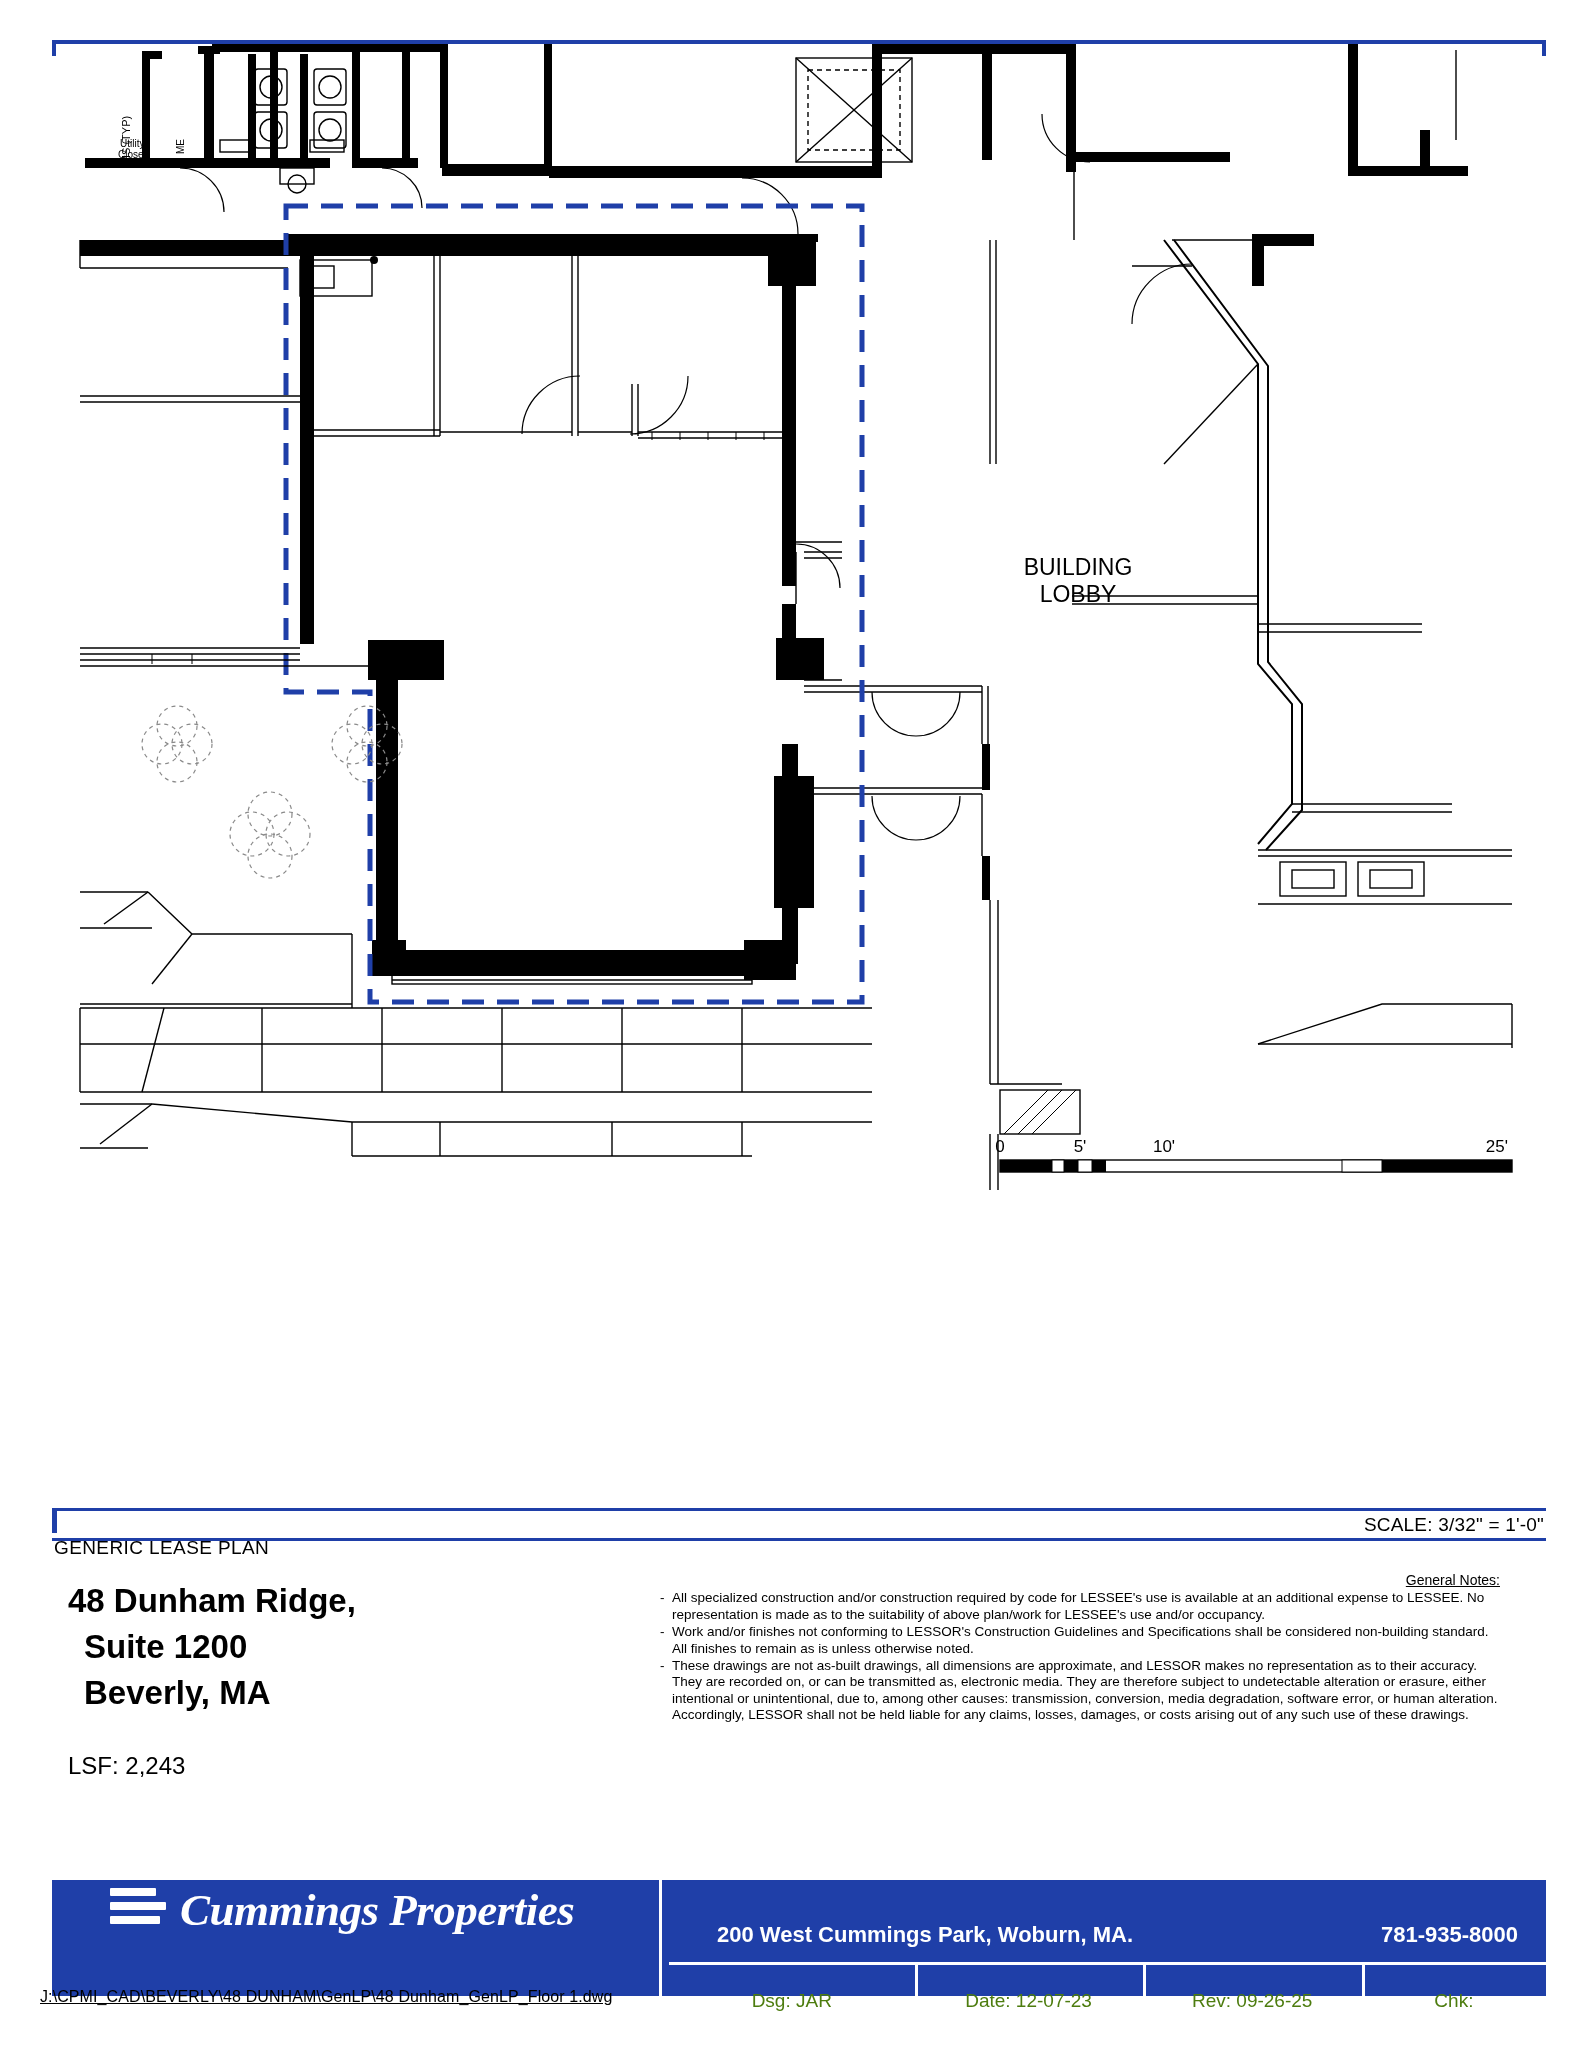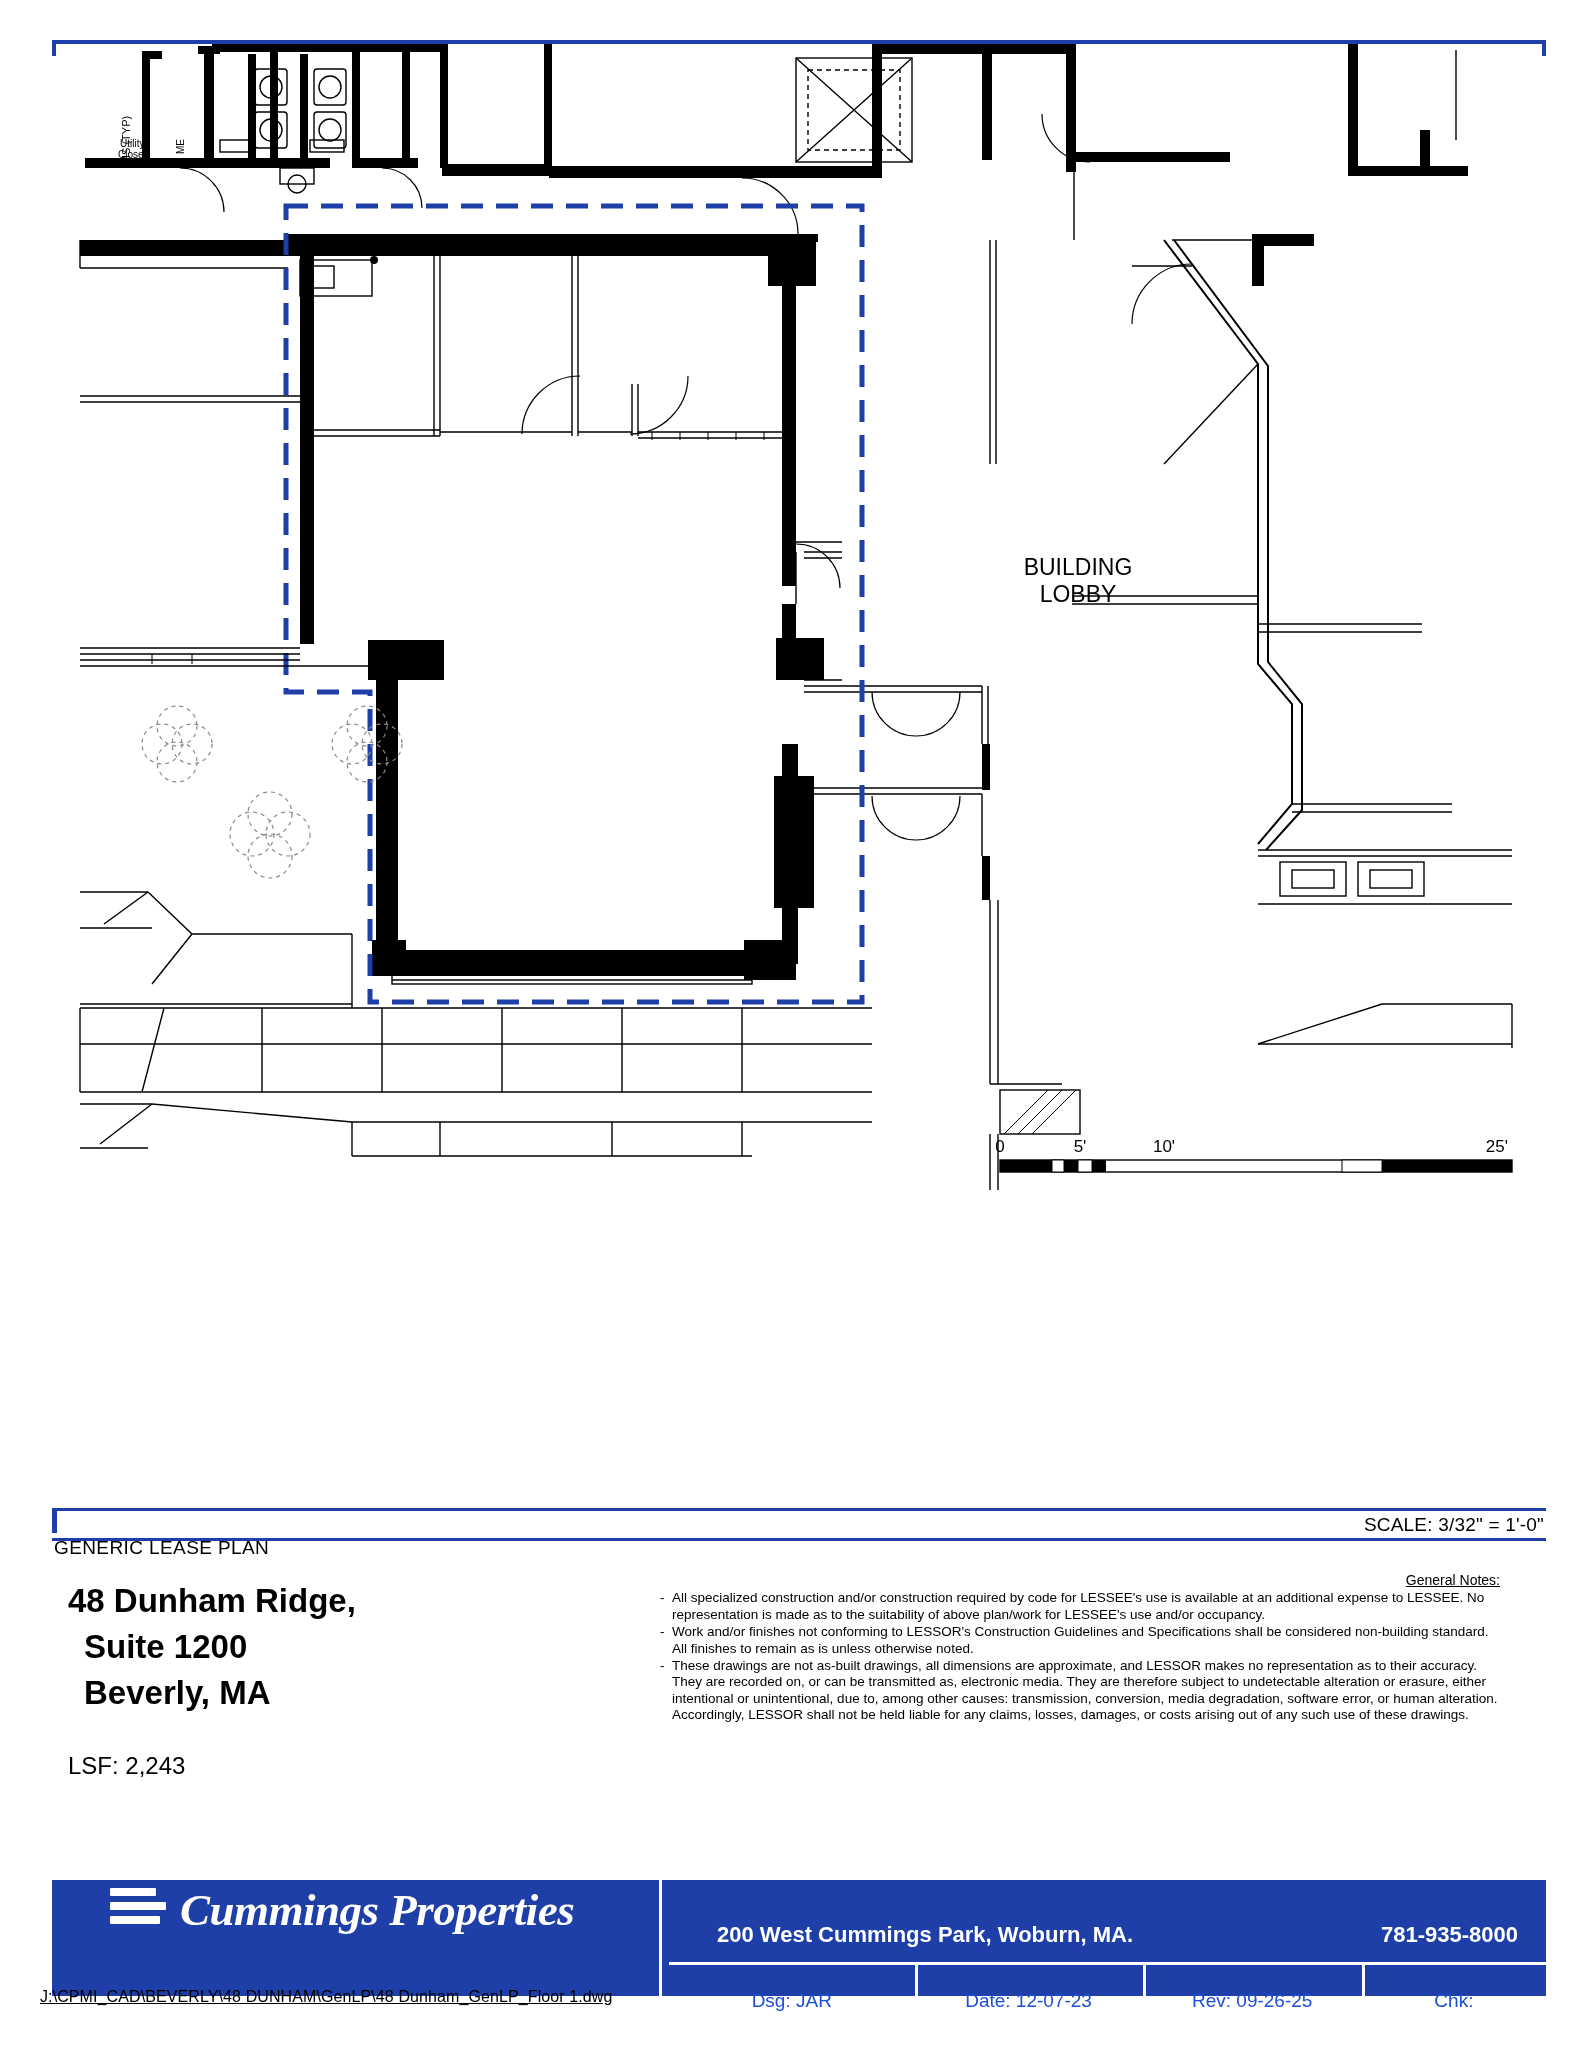--- a/index.html
+++ b/index.html
@@ -126,21 +126,21 @@
     position: absolute; left: 48px; font-size: 22px; font-weight: bold;
   }
   #footer .addr-row .phone {
     position: absolute; right: 28px; font-size: 22px; font-weight: bold;
   }
   #footer .hline {
     position: absolute; left: 0; top: 54px; width: 100%; height: 3px; background: #ffffff;
   }
   #footer .meta-row {
     position: absolute; left: 0; top: 57px; width: 100%; height: 72px;
-    display: flex; color: #1d4ed8; font-size: 19px;
+    display: flex; color: #4d7c0f; font-size: 19px;
   }
   #footer .meta-cell {
     display: flex; align-items: center; justify-content: center;
     position: relative; white-space: nowrap;
   }
   #footer .meta-cell + .meta-cell::before {
     content: ""; position: absolute; left: 0; top: 0; width: 3px; height: 100%; background: #ffffff;
   }
   #footer .c1 { width: 28%; }
   #footer .c2 { width: 26%; }

